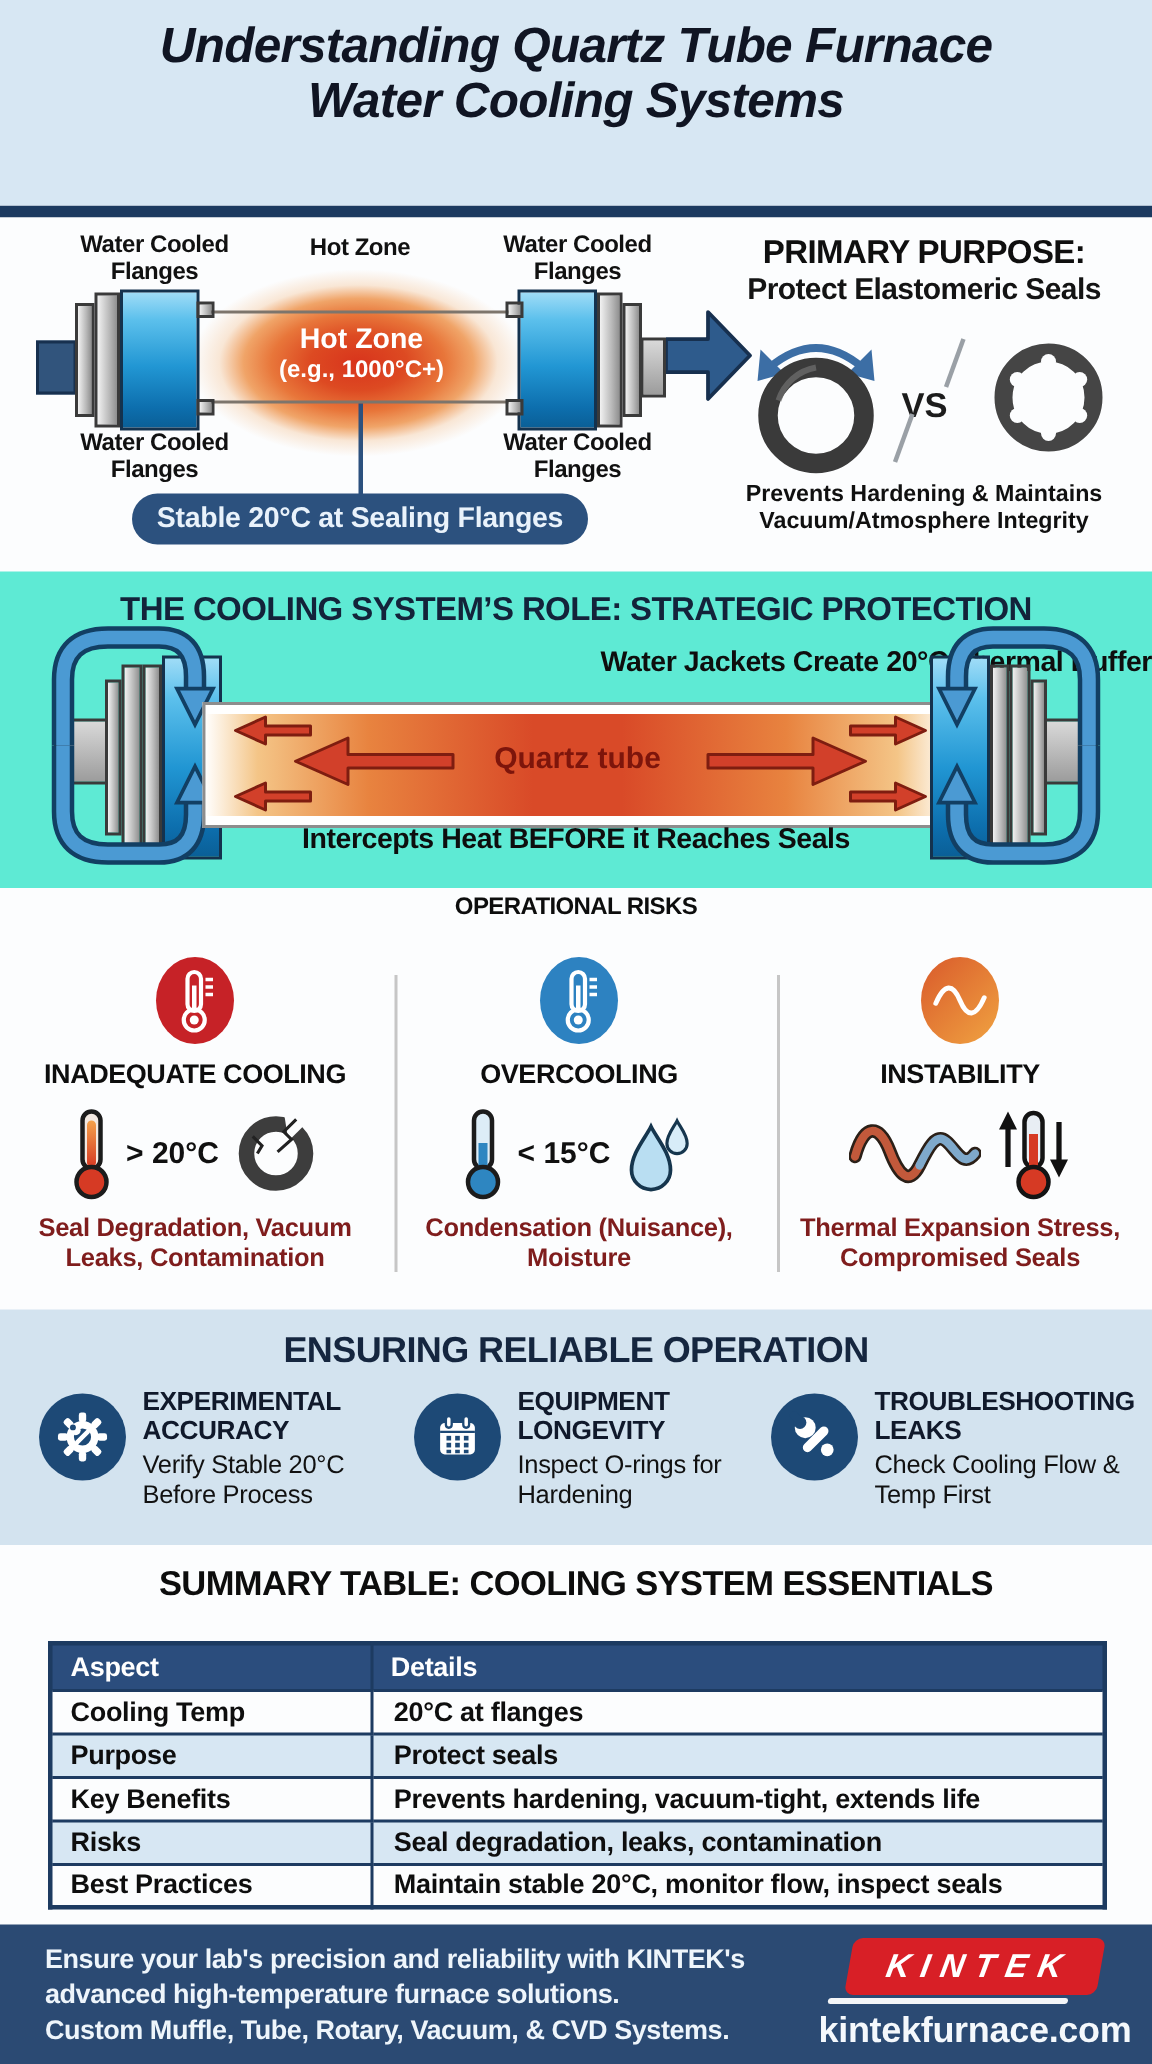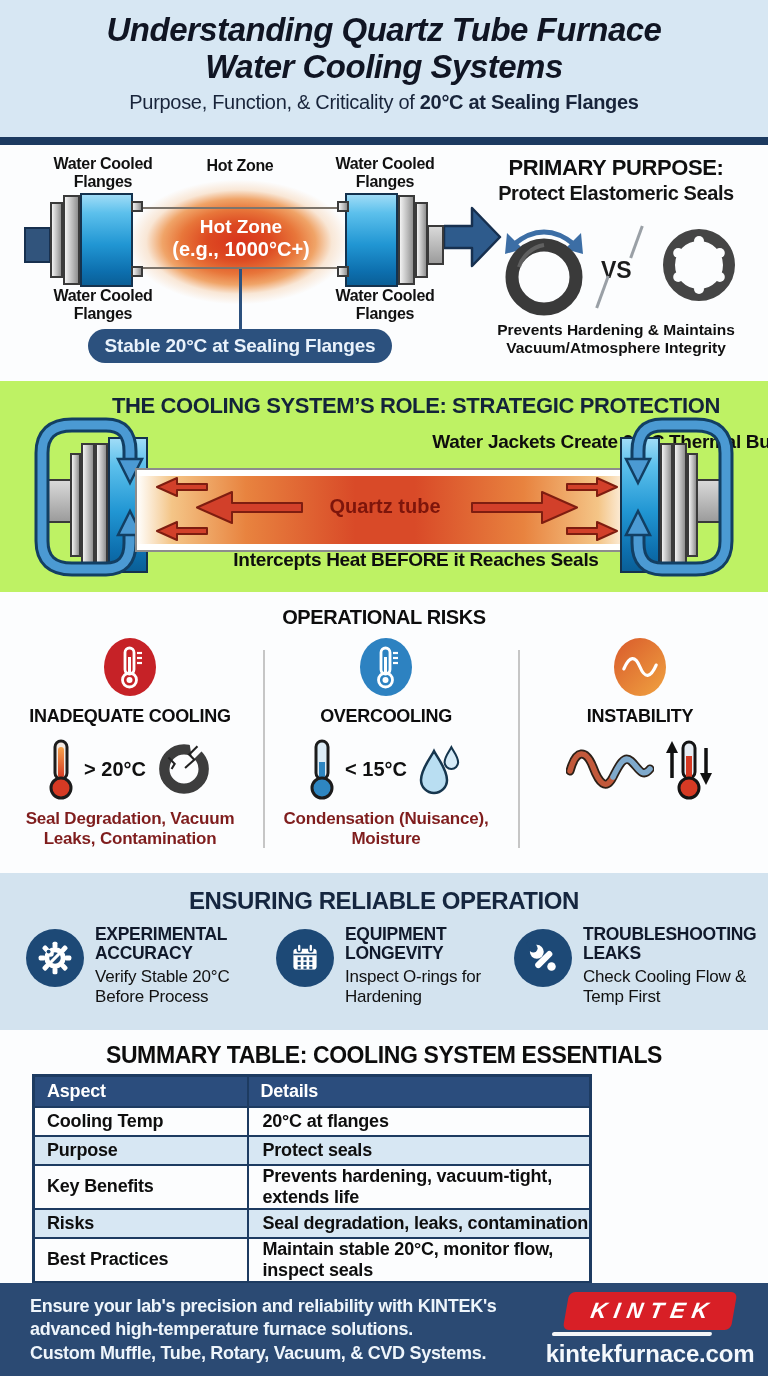--- a/index.html
+++ b/index.html
@@ -20,50 +20,50 @@
   .navbar { height:8px; background:#1c3a60; }
 
   
   .s1 { height:236px; background:#fcfdfe; }
   .wcf { position:absolute; width:130px; text-align:center; font-weight:800; font-size:16px; line-height:1.1; color:#111; letter-spacing:-0.3px; }
   .d1-glow { position:absolute; left:123px; top:32px; width:232px; height:130px;
     background:radial-gradient(closest-side,#d8341c 0%,#dd4a22 28%,#e8763a 50%,#f0a468 66%,rgba(246,212,180,0.55) 80%,rgba(253,253,254,0) 96%); }
   .d1-tube { position:absolute; left:135px; top:62px; width:212px; height:62px; border-top:2px solid #7d756c; border-bottom:2px solid #7d756c; }
   .d1-hot { position:absolute; left:135px; top:71px; width:212px; text-align:center; color:#fff; font-weight:800; }
   .d1-hot .l1 { font-size:19px; }
-  .d1-hot .l2 { font-size:20px; }
+  .d1-hot .l2 { font-size:16px; }
   .bar-gray { position:absolute; background:linear-gradient(90deg,#f2f2f2,#b9b9b9 60%,#8f8f8f); border:2px solid #3a3a3a; }
   .bar-blue { position:absolute; background:linear-gradient(180deg,#9fdcf7 0%,#5cc0ec 20%,#2196d3 55%,#0d6fae 85%,#0a5f97 100%); border:2px solid #14324e; }
   .stub-navy { position:absolute; background:#31547c; border:2px solid #17304f; }
   .stub-gray { position:absolute; background:linear-gradient(180deg,#d9d9d9,#9c9c9c); border:2px solid #3a3a3a; }
   .d1-connector { position:absolute; left:239px; top:124px; width:3px; height:62px; background:#2c517e; }
   .d1-pill { position:absolute; left:88px; top:184px; width:304px; height:34px; border-radius:17px; background:#2c517e;
     color:#e9f2fb; font-size:19px; font-weight:800; text-align:center; line-height:34px; letter-spacing:-0.2px; }
   .pp { position:absolute; left:475px; top:10px; width:282px; text-align:center; }
   .pp-title { font-size:22px; font-weight:800; letter-spacing:-0.4px; color:#0f0f0f; }
   .pp-sub { font-size:20px; font-weight:800; letter-spacing:-0.4px; margin-top:1px; }
   .pp-orings { position:relative; height:106px; margin-top:6px; }
   .pp-vs { position:absolute; left:126px; top:46px; font-size:23px; font-weight:800; color:#1c1c1c; }
   .pp-slash { position:absolute; width:3px; height:34px; background:#9aa0a6; transform:rotate(20deg); }
   .pp-cap { font-size:15.5px; font-weight:800; line-height:1.18; margin-top:4px; color:#101010; }
 
   
-  .s2 { height:211px; background:#bef264;padding-left:32px; }
+  .s2 { height:211px; background:#5eead4; }
   .s2-title { position:absolute; top:12px; width:100%; text-align:center; font-size:22px; font-weight:800; letter-spacing:-0.4px; color:#13233a; }
   .s2-top { position:absolute; top:50px; width:100%; text-align:right; font-size:19px; font-weight:800; color:#0e0e0e; letter-spacing:-0.3px; }
   .s2-bot { position:absolute; top:168px; width:100%; text-align:center; font-size:19px; font-weight:800; color:#0e0e0e; letter-spacing:-0.3px; }
   .s2-tube { position:absolute; left:135px; top:87px; width:500px; height:84px; background:#fff; border:2px solid #8d8d8d; }
   .s2-tube-core { position:absolute; left:0; top:6px; right:0; bottom:6px;
     background:linear-gradient(90deg,rgba(255,252,245,0.15) 0%,#f4c587 7%,#e8833f 22%,#d94a28 44%,#d94a28 56%,#e8833f 78%,#f4c587 93%,rgba(255,252,245,0.15) 100%); }
   .s2-quartz { position:absolute; left:0; top:25px; width:100%; text-align:center; font-size:20px; font-weight:800; color:#7d150b; }
   .circ { position:absolute; top:28px; width:130px; height:176px; }
 
   
   .s3 { height:281px; background:#fcfdfe; }
-  .s3-title { position:absolute; top:14px; width:100%; text-align:center; font-size:20px; font-weight:800; letter-spacing:-0.4px; color:#0d0d0d; }
+  .s3-title { position:absolute; top:4px; width:100%; text-align:center; font-size:16px; font-weight:800; letter-spacing:-0.4px; color:#0d0d0d; }
   .s3-div { position:absolute; top:58px; width:2px; height:198px; background:#c6c6c6; }
   .risk-col { position:absolute; top:46px; text-align:center; }
   .risk-badge { width:52px; height:58px; border-radius:50%; margin:0 auto; display:flex; align-items:center; justify-content:center; }
   .risk-name { margin-top:10px; font-size:18px; font-weight:800; letter-spacing:-0.3px; color:#0d0d0d; }
   .risk-row { margin-top:10px; height:64px; display:flex; align-items:center; justify-content:center; gap:9px; }
   .risk-thr { font-size:20px; font-weight:800; color:#101010; }
   .risk-cap { margin:8px auto 0; width:235px; font-size:17px; font-weight:700; line-height:1.18; color:#7f1d1d; letter-spacing:-0.2px; }
 
   
   .s4 { height:157px; background:#d3e3ef; }
@@ -72,21 +72,21 @@
   .rel-item { display:flex; align-items:flex-start; }
   .rel-item.i1 { width:250px; } .rel-item.i2 { width:238px; } .rel-item.i3 { width:240px; }
   .rel-badge { flex:0 0 58px; width:58px; height:58px; border-radius:50%; background:#1d4976; display:flex; align-items:center; justify-content:center; margin-top:4px; }
   .rel-text { margin-left:11px; width:175px; text-align:left; }
   .rel-title { font-size:17.5px; font-weight:800; line-height:1.1; letter-spacing:-0.3px; color:#10192b; }
   .rel-desc { margin-top:3px; font-size:17px; font-weight:500; line-height:1.18; color:#111; letter-spacing:-0.2px; }
 
   
   .s5 { height:253px; background:#fcfdfe; }
   .s5-title { position:absolute; top:12px; width:100%; text-align:center; font-size:23px; font-weight:800; letter-spacing:-0.4px; color:#0d0d0d; }
-  .sum-table { position:absolute; left:32px; top:44px; width:560px; border-collapse:collapse; border:3px solid #1d3b61; }
+  .sum-table { position:absolute; left:32px; top:64px; width:706px; border-collapse:collapse; border:3px solid #1d3b61; }
   .sum-table th { background:#2b4d7d; color:#fff; font-size:18px; font-weight:700; text-align:left; height:31px; padding-left:12px; border:2px solid #1d3b61; letter-spacing:-0.2px; }
   .sum-table td { font-size:18px; height:29px; padding-left:12px; border:2px solid #1d3b61; color:#0e0e0e; letter-spacing:-0.2px; }
   .sum-table td.a { font-weight:800; width:214px; }
   .sum-table td.d { font-weight:600; padding-left:14px; }
   .sum-table tr.alt td { background:#d7e7f3; }
 
   
   .ftr { height:93px; background:#2b4a73; display:flex; }
   .ftr-text { padding:12px 0 0 30px; width:545px; }
   .ftr-text div { color:#eef5fb; font-size:18px; font-weight:700; line-height:1.3; letter-spacing:-0.3px; }
@@ -95,21 +95,20 @@
     transform:skewX(-10deg); display:flex; align-items:center; justify-content:center; }
   .kintek-badge::after { content:""; position:absolute; left:-10px; bottom:-6px; width:160px; height:4px; background:#f4f6f8; border-radius:3px; }
   .kintek-txt { color:#fff; font-size:22px; font-weight:800; font-style:italic; letter-spacing:7px; padding-left:6px; }
   .ftr-site { margin-top:10px; color:#f4f8fc; font-size:24px; font-weight:700; letter-spacing:-0.2px; }
 </style>
 </head>
 <body>
 
 <section class="hdr">
   <div class="hdr-title">Understanding Quartz Tube Furnace Water Cooling Systems</div>
-  <div class="hdr-sub"><span>Purpose, Function, &amp; Criticality of </span><b>20°C at Sealing Flanges</b></div>
 </section>
 <div class="navbar"></div>
 
 <section class="s1">
   <div class="wcf" style="left:38px;top:10px;">Water Cooled Flanges</div>
   <div class="wcf" style="left:185px;top:12px;width:110px;">Hot Zone</div>
   <div class="wcf" style="left:320px;top:10px;">Water Cooled Flanges</div>
   <div class="wcf" style="left:38px;top:142px;">Water Cooled Flanges</div>
   <div class="wcf" style="left:320px;top:142px;">Water Cooled Flanges</div>
 
@@ -312,20 +311,21 @@
       <svg width="52" height="62" viewBox="0 0 52 62">
         <line x1="9" y1="40" x2="9" y2="12" stroke="#111" stroke-width="3.5"></line>
           <polygon points="3,15 15,15 9,3" fill="#111"></polygon>
         <line x1="43" y1="10" x2="43" y2="38" stroke="#111" stroke-width="3.5"></line>
           <polygon points="37,35 49,35 43,47" fill="#111"></polygon>
         <rect x="20" y="4" width="12" height="36" rx="6" fill="#e8eef4" stroke="#141414" stroke-width="3"></rect>
         <rect x="23" y="18" width="6" height="22" fill="#d63a24"></rect>
         <circle cx="26" cy="50" r="10" fill="#d63a24" stroke="#141414" stroke-width="3"></circle>
       </svg>
     </div>
+    <div class="risk-cap">Thermal Expansion Stress, Compromised Seals</div>
   </div>
 </section>
 
 <section class="s4">
   <div class="s4-title">ENSURING RELIABLE OPERATION</div>
   <div class="rel-row">
     <div class="rel-item i1">
       <div class="rel-badge">
         <svg width="36" height="36" viewBox="0 0 44 44">
           <g fill="#fff">

